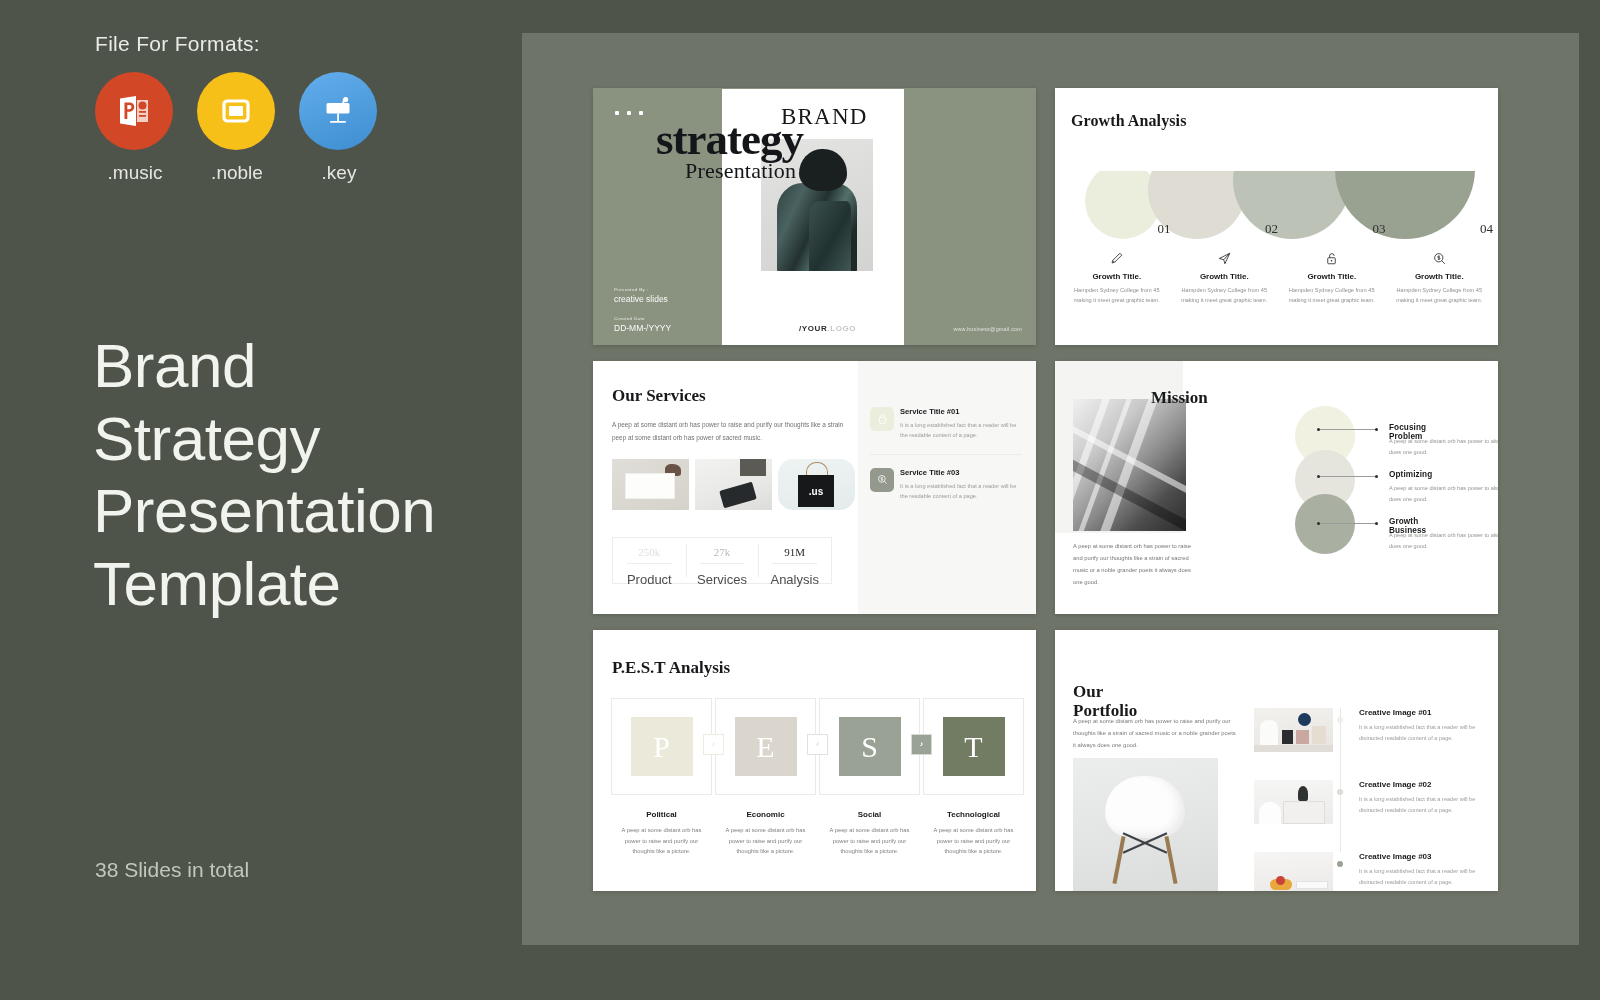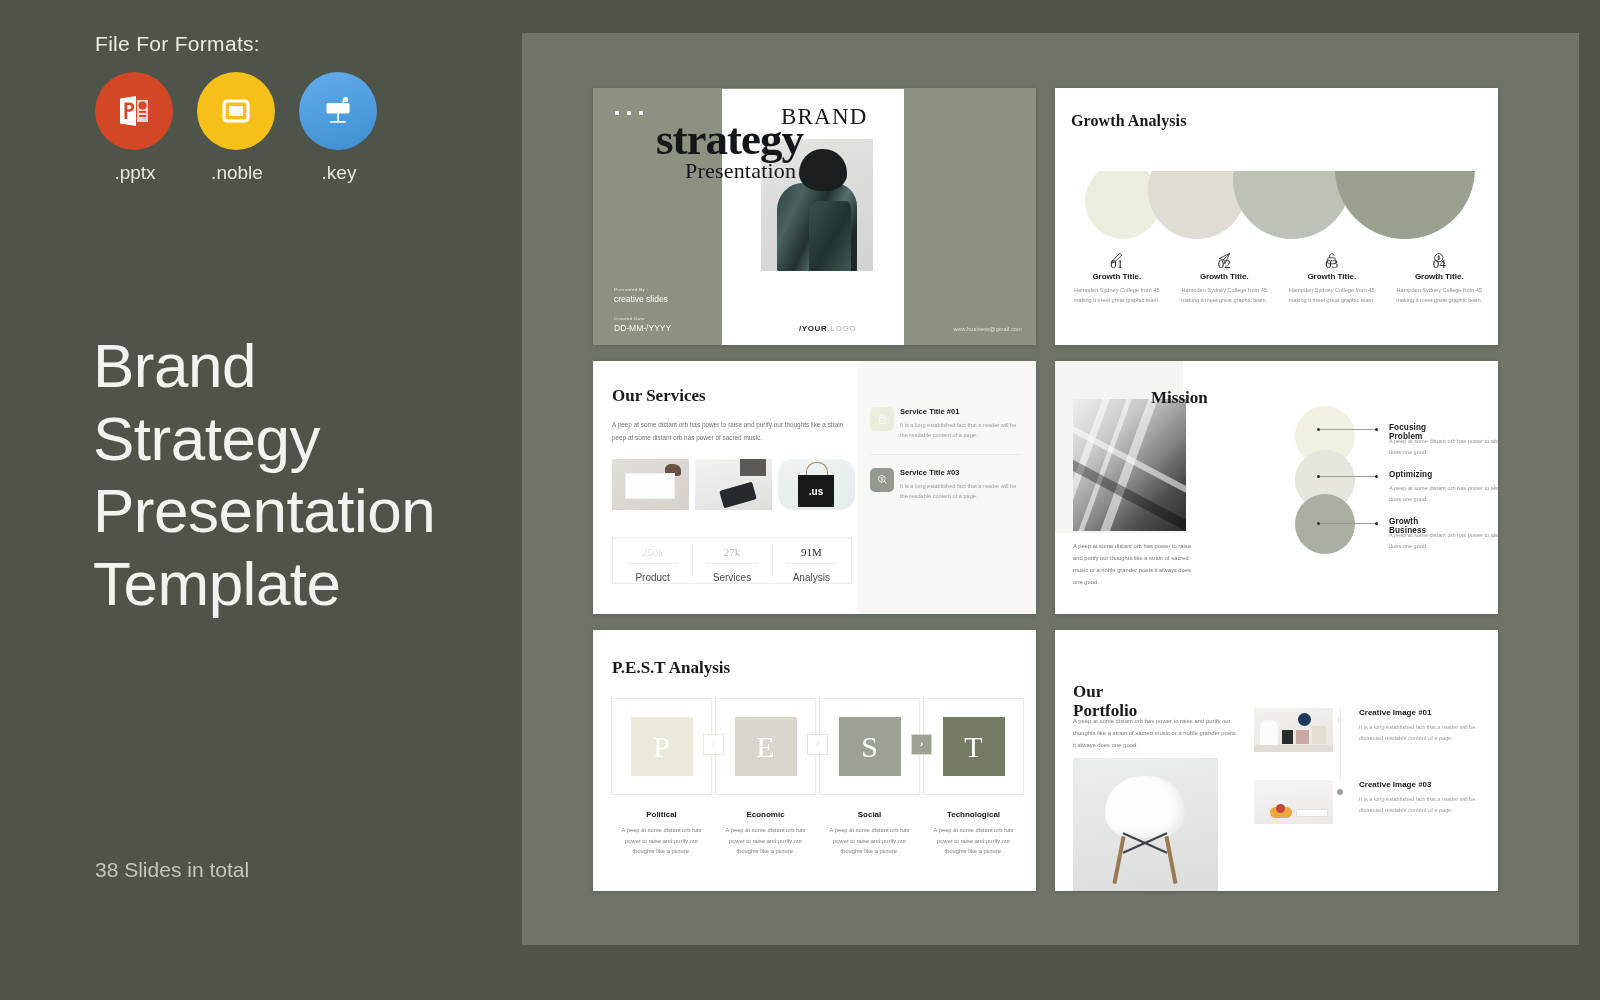--- a/index.html
+++ b/index.html
@@ -150,22 +150,22 @@
   
   .s2-title {
     position: absolute; left: 16px; top: 24px;
     font-family: "Liberation Serif", serif; font-weight: 700;
     font-size: 16px; color: #16181a; letter-spacing: .1px;
   }
   .s2-arcs { position: absolute; left: 8px; top: 83px; width: 430px; height: 68px; overflow: hidden; }
   .arc { position: absolute; bottom: 0; border-radius: 50%; }
   .s2-nums { position: absolute; left: 8px; top: 133px; width: 430px; display: flex; }
   .s2-nums div {
-    flex: 1; text-align: center;
-    font-family: "Liberation Serif", serif; font-size: 13px; color: #2b2e2b; margin-top: 35px;
+    flex: 1; text-align: right;
+    font-family: "Liberation Serif", serif; font-size: 13px; color: #2b2e2b;
   }
   .s2-cols { position: absolute; left: 8px; top: 160px; width: 430px; display: flex; }
   .s2-col { flex: 1; text-align: center; padding: 0 8px; }
   .s2-ico { height: 20px; display: flex; align-items: center; justify-content: center; }
   .s2-h { font-size: 8px; font-weight: 700; color: #17191b; margin-top: 4px; }
   .s2-p { font-size: 5.6px; line-height: 1.75; color: #8d918d; margin-top: 5px; }
 
   
   .s3-right {
     position: absolute; right: 0; top: 0;
@@ -195,28 +195,28 @@
                background:#272a2c; transform: rotate(-16deg); border-radius:2px; }
   .im3 { background: linear-gradient(170deg,#eef3f3,#e3eceb); border-radius: 15px; }
   .im3:before { content:""; position:absolute; left:28px; top:3px; width:20px; height:14px;
                 border:1.6px solid #b08a5e; border-bottom:none; border-radius:10px 10px 0 0; }
   .im3:after { content:""; position:absolute; left:20px; top:16px; width:36px; height:32px;
                background:#16181a; }
   .im3 .us { position:absolute; left:20px; top:27px; width:36px; text-align:center;
              color:#fff; font-weight:700; font-size:10px; z-index:2; }
   .s3-stats {
     position: absolute; left: 19px; top: 176px;
-    width: 240px; height: 47px;
+    width: 220px; height: 47px;
     border: 1px solid #ececea;
     display: flex;
   }
   .s3-stat { flex: 1; text-align: center; position: relative; padding-top: 8px; }
   .s3-stat + .s3-stat:before { content:""; position:absolute; left:0; top:6px; bottom:6px; width:1px; background:#ededeb; }
   .s3-stat .n { font-family:"Liberation Serif", serif; font-size: 11px; }
-  .s3-stat .u { font-size: 10px; color: #4a4d4b; margin-top: 7px; padding-top: 7px; }
+  .s3-stat .u { font-size: 13px; color: #4a4d4b; margin-top: 7px; padding-top: 7px; }
   .s3-stat .ln { position:absolute; left: 14px; right: 14px; top: 25px; height:1px; background:#ececea; }
   .s3-list { position: absolute; right: 0; top: 0; width: 178px; height: 100%; padding: 46px 14px 0 12px; }
   .s3-item { display: flex; gap: 6px; padding-bottom: 13px; margin-bottom: 13px; border-bottom: 1px solid #ececea; }
   .s3-item:last-child { border-bottom: none; }
   .s3-badge { width: 24px; height: 24px; border-radius: 5px; flex: 0 0 24px;
               display:flex; align-items:center; justify-content:center; }
   .s3-ih { font-size: 7.6px; font-weight: 700; color: #17191b; }
   .s3-ip { font-size: 5.6px; line-height: 1.85; color: #9a9e9a; margin-top: 4px; }
 
   
@@ -315,21 +315,21 @@
         <svg width="40" height="40" viewBox="0 0 40 40" class="ico">
           <path d="M6 7.5 L22 5 L22 35 L6 32.5 Z" fill="#ffffff"></path>
           <path d="M23 9 L34 9 L34 31 L23 31 Z" fill="#f3cfc6"></path>
           <rect x="25" y="20" width="7" height="1.8" fill="#d24726"></rect>
           <rect x="25" y="24" width="7" height="1.8" fill="#d24726"></rect>
           <circle cx="28.5" cy="14.5" r="4" fill="#d24726"></circle>
           <path d="M10.5 11.5 h5.2 a4.6 4.6 0 0 1 0 9.2 h-2.4 V28 h-2.8 Z" fill="#d24726"></path>
           <path d="M13.3 14 h2.2 a2.1 2.1 0 0 1 0 4.2 h-2.2 Z" fill="#ffffff"></path>
         </svg>
       </div>
-      <div class="format-ext">.pptx</div>
+      <div class="format-ext">.music</div>
     </div>
 
     <div class="format-item">
       <div class="format-circle" style="background:#f7c018">
         <svg width="40" height="40" viewBox="0 0 40 40" class="ico">
           <rect x="8" y="10" width="24" height="20" rx="3.4" fill="none" stroke="#ffffff" stroke-width="3.2"></rect>
           <rect x="13" y="15" width="14" height="10" rx="1" fill="#ffffff"></rect>
         </svg>
       </div>
       <div class="format-ext">.noble</div>
@@ -615,20 +615,33 @@
               <span class="f"></span>
         </div>
         <span class="s6-rail"></span>
         <span class="s6-node" style="background:#eeeeec"></span>
         <div class="s6-txt">
           <div class="h">Creative Image #01</div>
           <div class="p">It is a long established fact that a reader will be distracted readable content of a page.</div>
         </div>
       </div>
       <div class="s6-item">
+        <div class="s6-thumb th2">
+          <span class="a"></span>
+              <span class="b"></span>
+              <span class="c"></span>
+        </div>
+        <span class="s6-rail"></span>
+        <span class="s6-node" style="background:#dcdcd8"></span>
+        <div class="s6-txt">
+          <div class="h">Creative Image #02</div>
+          <div class="p">It is a long established fact that a reader will be distracted readable content of a page.</div>
+        </div>
+      </div>
+      <div class="s6-item">
         <div class="s6-thumb th3">
           <span class="a"></span>
               <span class="b"></span>
               <span class="c"></span>
         </div>
         <span class="s6-node" style="background:#9aa195"></span>
         <div class="s6-txt">
           <div class="h">Creative Image #03</div>
           <div class="p">It is a long established fact that a reader will be distracted readable content of a page.</div>
         </div>

